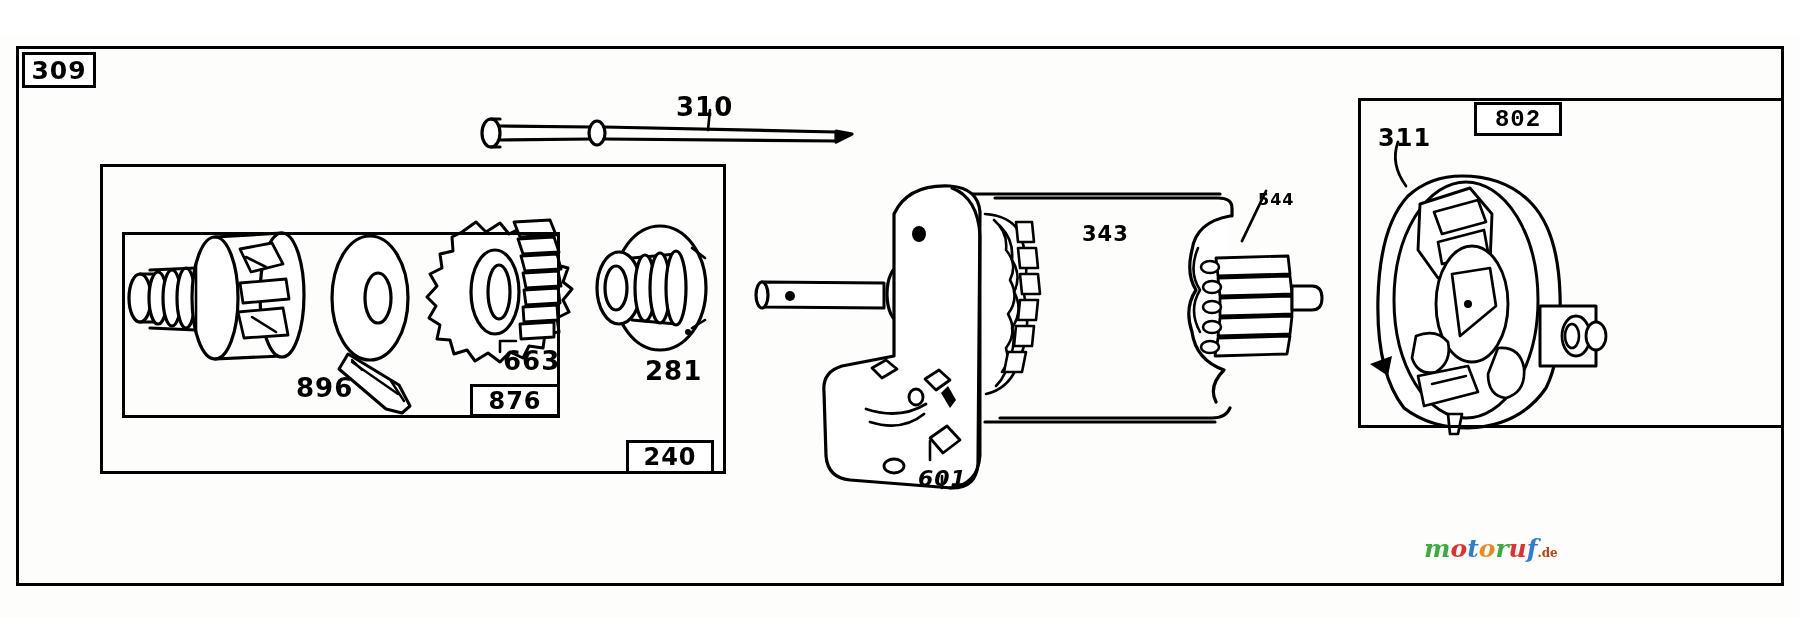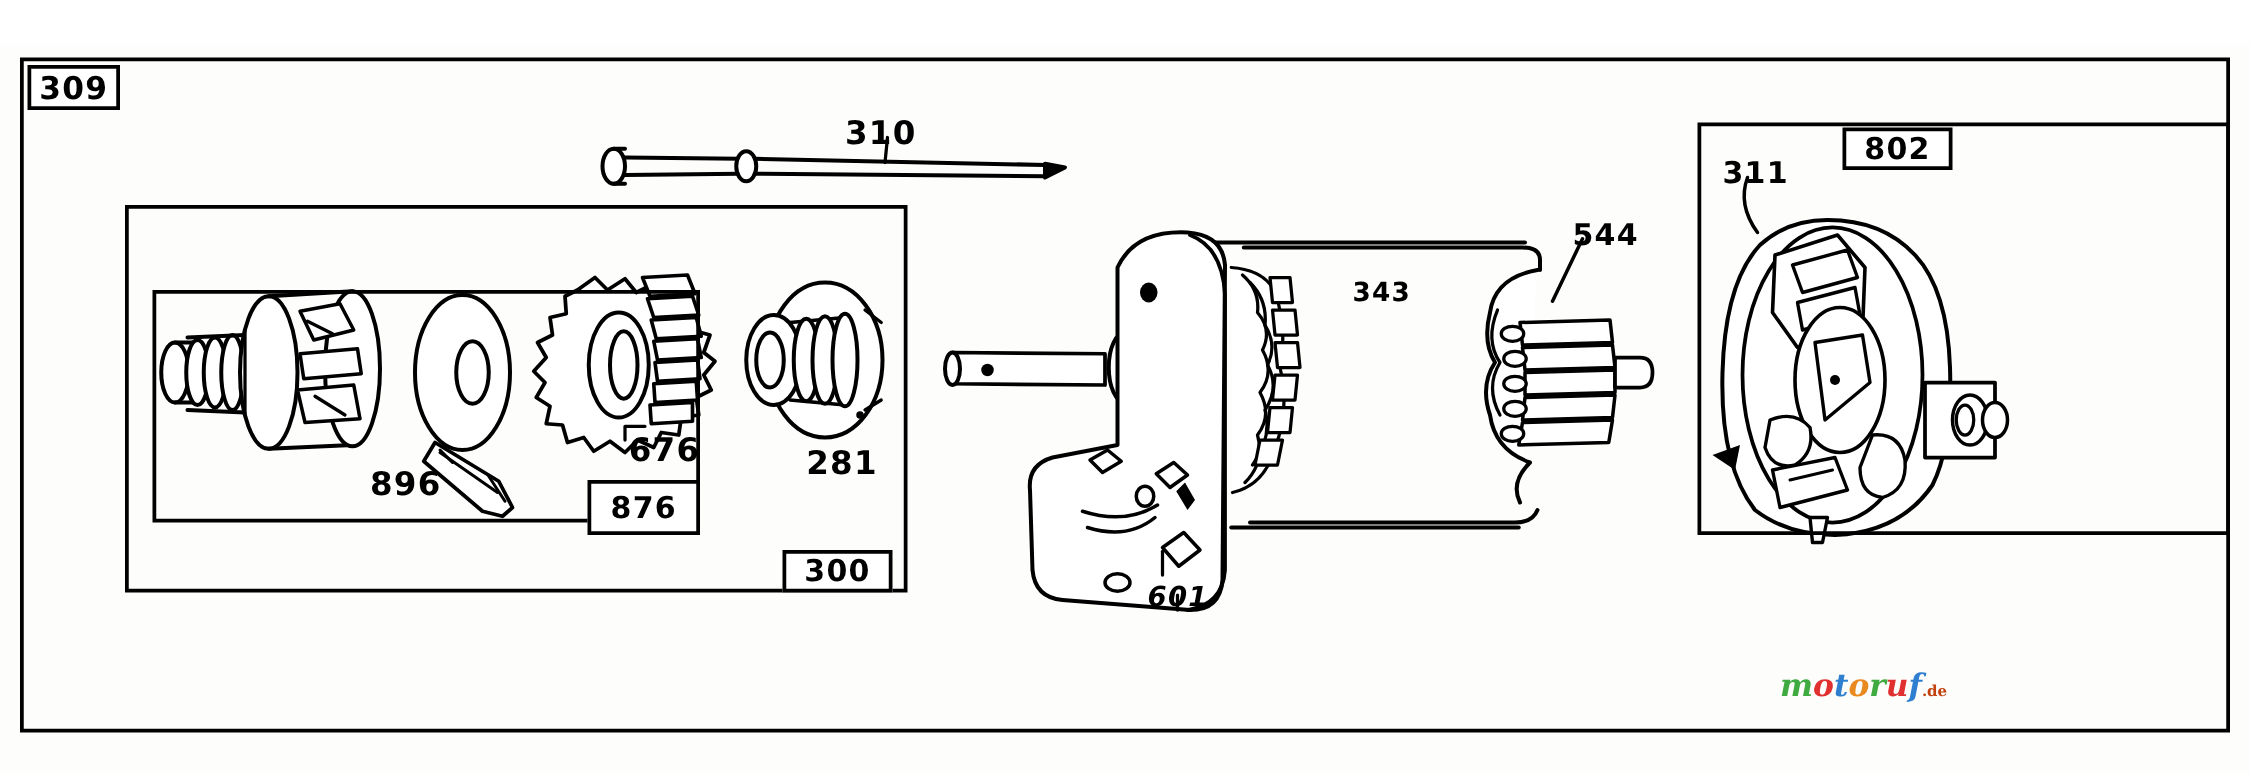--- a/index.html
+++ b/index.html
@@ -261,43 +261,43 @@
   </svg>
 
   <div class="panel" style="left:100px;top:128px;width:626px;height:310px;"></div>
   <div class="panel" style="left:122px;top:196px;width:438px;height:186px;"></div>
   <div class="panel" style="left:1358px;top:62px;width:426px;height:330px;"></div>
 
   <div class="ref-box" style="left:22px;top:16px;width:74px;height:36px;font-size:25px;">
     <span>309</span>
   </div>
 
-  <div class="ref-box" style="left:470px;top:348px;width:90px;height:44px;font-size:24px;">
+  <div class="ref-box" style="left:470px;top:348px;width:90px;height:33px;font-size:24px;">
     <span>876</span>
   </div>
 
   <div class="ref-box" style="left:626px;top:404px;width:88px;height:34px;font-size:24px;">
-    <span>300</span>
-  </div>
-
-  <div class="ref-box" style="left:1474px;top:66px;width:88px;height:34px;font-size:24px;">
+    <span>240</span>
+  </div>
+
+  <div class="ref-box" style="left:1474px;top:66px;width:88px;height:34px;font-size:24px;font-family:Liberation Mono, monospace;">
     <span>802</span>
   </div>
 
   <div class="plain-label" style="left:676px;top:56px;font-size:26px;">310</div>
 
   <div class="plain-label" style="left:296px;top:337px;font-size:26px;">896</div>
 
-  <div class="plain-label" style="left:503px;top:310px;font-size:26px;">676</div>
+  <div class="plain-label" style="left:503px;top:310px;font-size:26px;">663</div>
 
   <div class="plain-label" style="left:645px;top:320px;font-size:26px;">281</div>
 
   <div class="plain-label" style="left:1082px;top:186px;font-size:21px;">343</div>
 
-  <div class="plain-label" style="left:1258px;top:138px;font-size:24px;">544</div>
+  <div class="plain-label" style="left:1258px;top:154px;font-size:16px;">544</div>
 
   <div class="plain-label" style="left:918px;top:430px;font-size:22px;font-style:italic;">601</div>
 
   <div class="plain-label" style="left:1378px;top:88px;font-size:24px;">311</div>
 
   <div id="watermark" style="left:1424px;top:498px;">
     <span style="color:#3faa3f;">m</span><span style="color:#e03030;">o</span><span style="color:#2f7fd0;">t</span><span style="color:#e88a20;">o</span><span style="color:#3faa3f;">r</span><span style="color:#e03030;">u</span><span style="color:#2f7fd0;">f</span><span class="wm-suffix" style="color:#c2410c;">.de</span>
   </div>
 
 </div>

